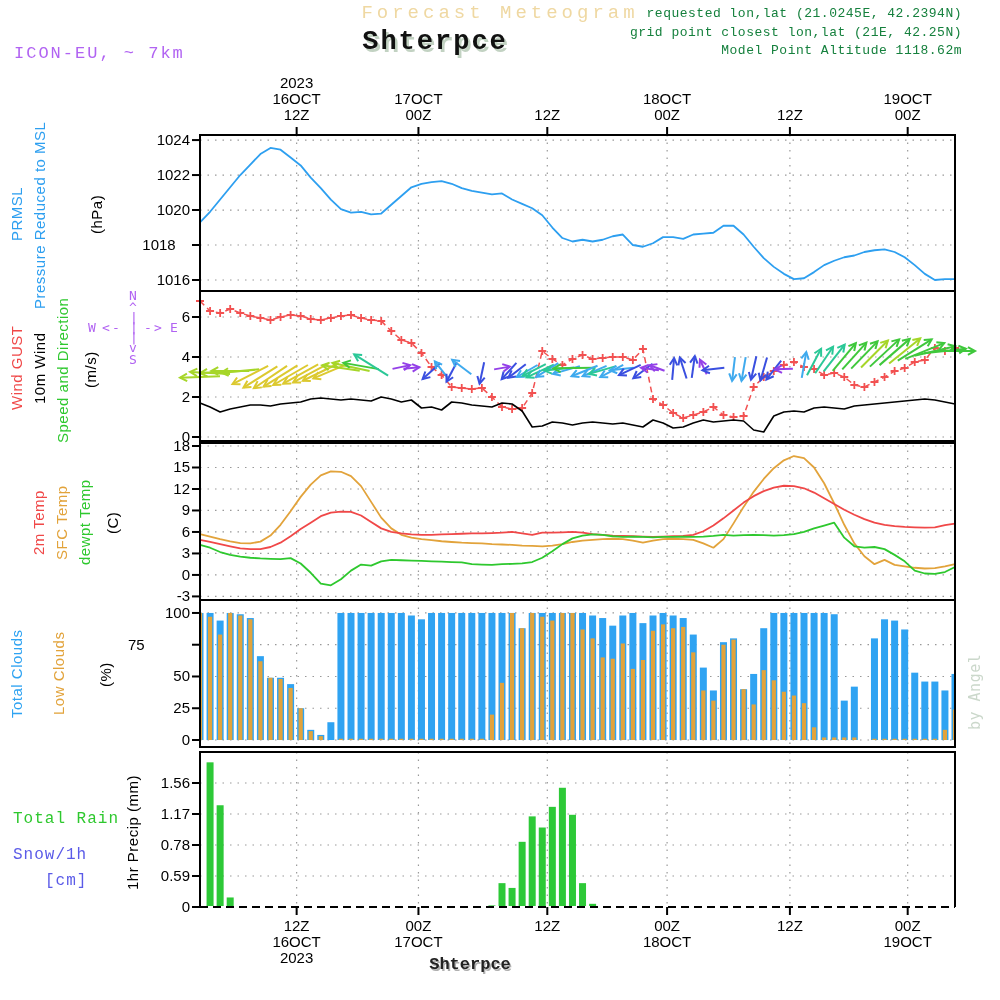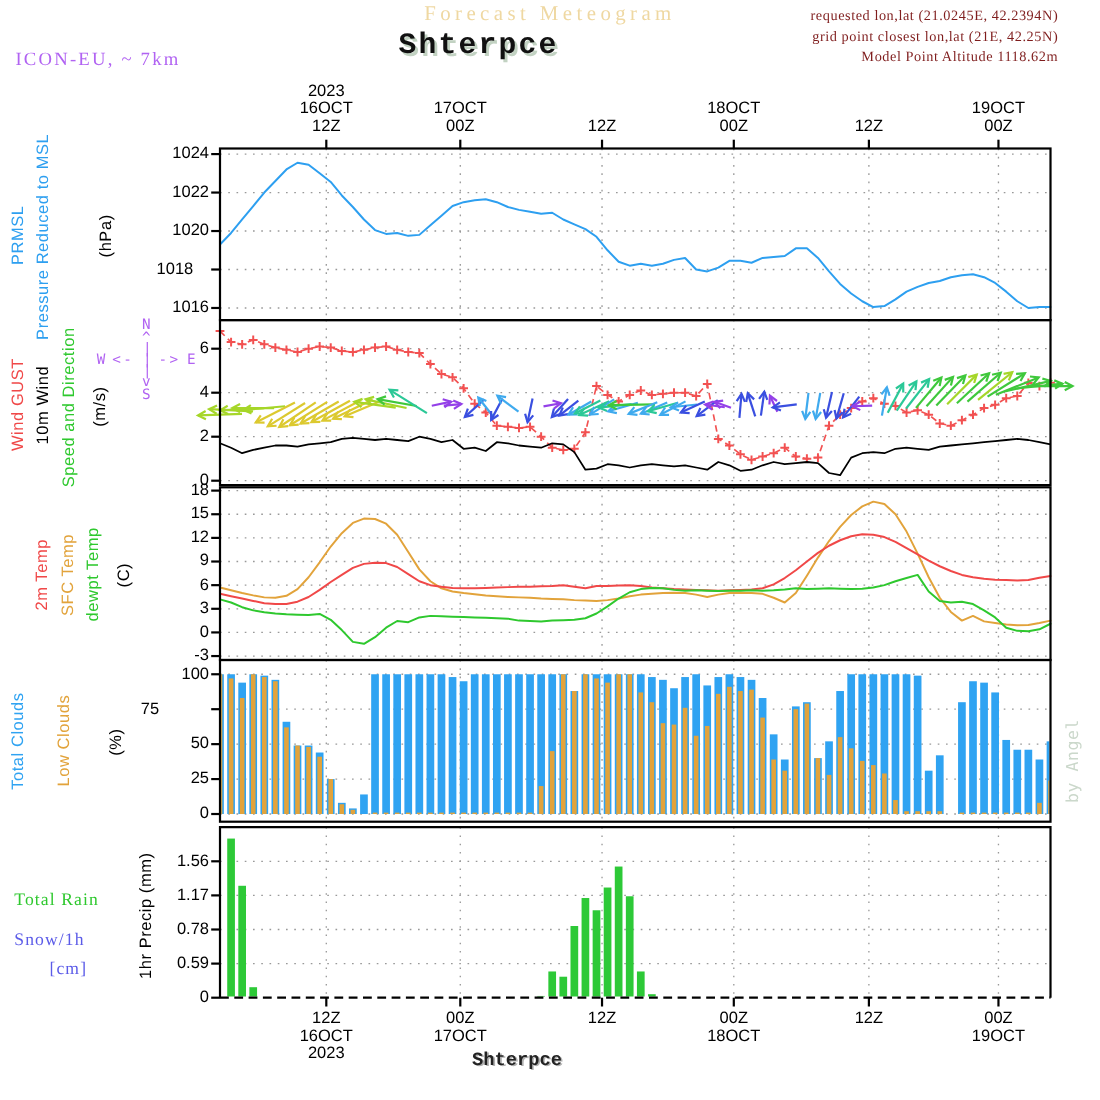--- a/index.html
+++ b/index.html
@@ -1,21 +1,21 @@
 <!DOCTYPE html>
 <html><head>
 <meta charset="utf-8">
 <style>
   html,body{margin:0;padding:0;background:#fff}
   body{width:1000px;height:1000px;position:relative;overflow:hidden;
        font-family:"Liberation Sans",sans-serif;color:#000}
   .abs{position:absolute}
   .vlab{position:absolute;writing-mode:vertical-rl;transform:rotate(180deg);
         text-align:center;font-size:15px;letter-spacing:.5px;white-space:nowrap}
-  .mono{font-family:Liberation Serif, serif}
+  .mono{font-family:Liberation Mono, monospace}
   #plot{position:absolute;left:0;top:0}
   #fm-title{left:300px;top:2px;width:400px;text-align:center;font-size:19px;
             letter-spacing:4px}
   #station-title{left:325px;top:27px;width:220px;text-align:center;font-size:27px;
             font-family:"Liberation Mono",monospace;font-weight:bold;letter-spacing:2px;
             color:#111;text-shadow:2.5px 2.5px 0 #c2d2c2}
   #model-label{left:14px;top:44px;font-size:17px;letter-spacing:2px}
   #hdr-right{left:560px;top:5px;width:402px;text-align:right;font-size:13px;
              line-height:18.5px;letter-spacing:.5px}
   #footer-station{left:395px;top:955px;width:150px;text-align:center;font-size:17px;
@@ -29,21 +29,21 @@
 </style>
 </head>
 <body>
 
 <div class="abs mono" id="fm-title" style="color: rgb(239, 216, 162);">Forecast Meteogram</div>
 
 <div class="abs" id="station-title">Shterpce</div>
 
 <div class="abs mono" id="model-label" style="color: rgb(177, 99, 242);">ICON-EU, ~ 7km</div>
 
-<div class="abs mono" id="hdr-right" style="color: #7f1d1d;">
+<div class="abs mono" id="hdr-right" style="color: #15803d;">
   <div>requested lon,lat (21.0245E, 42.2394N)</div>
   <div>grid point closest lon,lat (21E, 42.25N)</div>
   <div>Model Point Altitude 1118.62m</div>
 </div>
 
 <div class="vlab" style="left: 8px; top: 133px; height: 162px; color: rgb(45, 159, 240);">PRMSL</div>
 <div class="vlab" style="left: 31px; top: 120px; height: 190px; color: rgb(45, 159, 240);">Pressure Reduced to MSL</div>
 <div class="vlab" style="left:88px;top:133px;height:162px" ind="">(hPa)</div>
 
 <div class="vlab" style="left: 8px; top: 293px; height: 150px; color: rgb(240, 72, 72);">Wind GUST</div>

